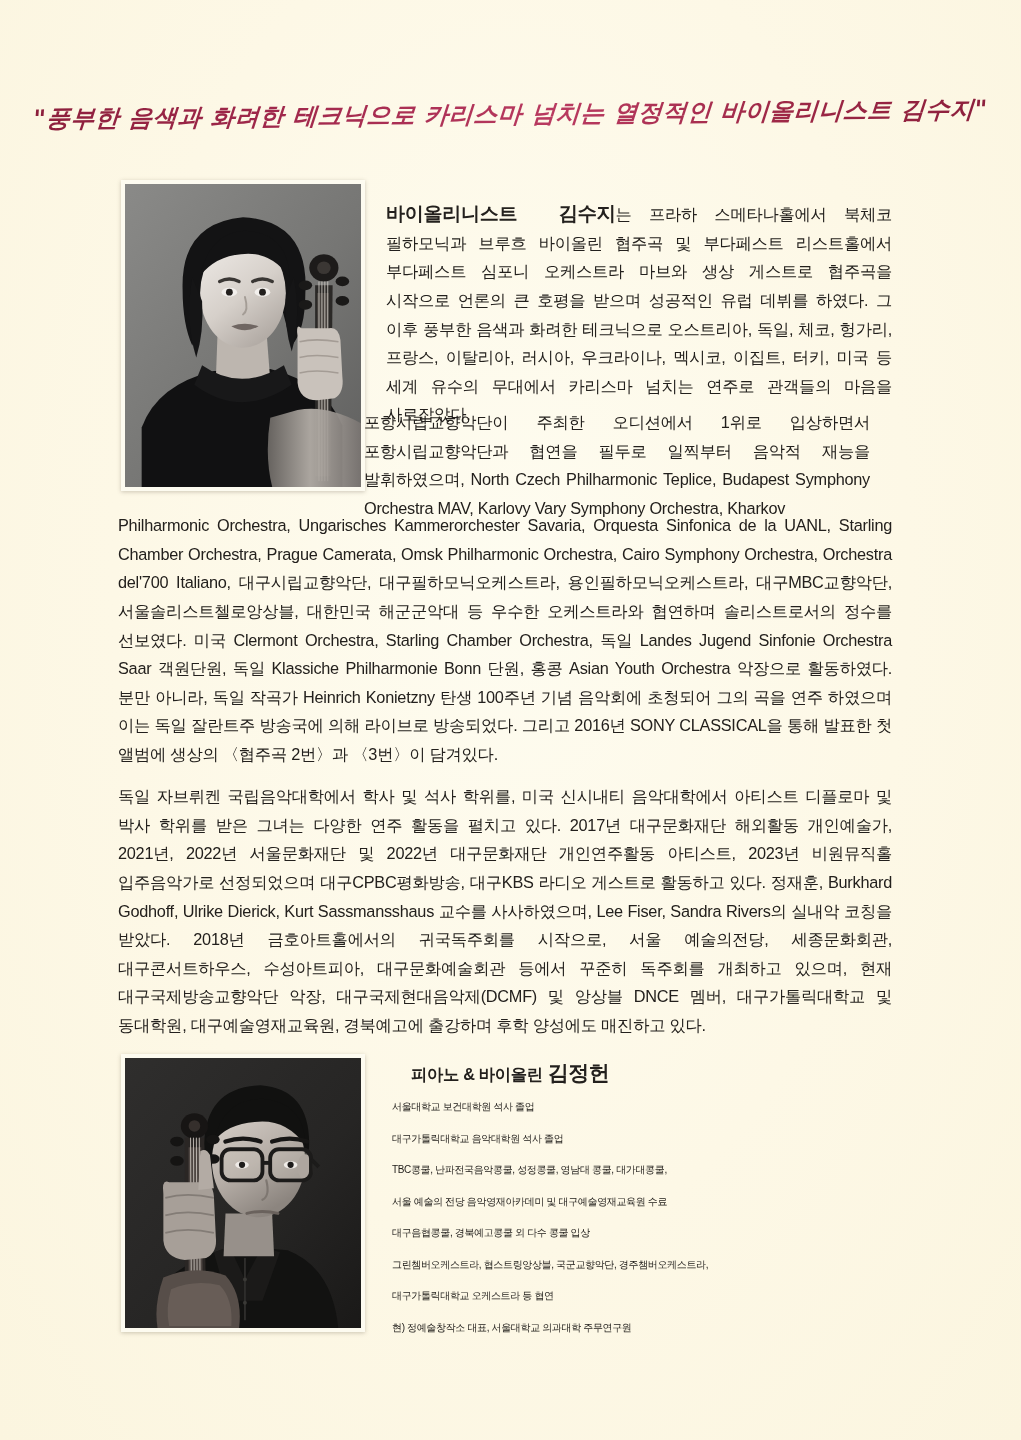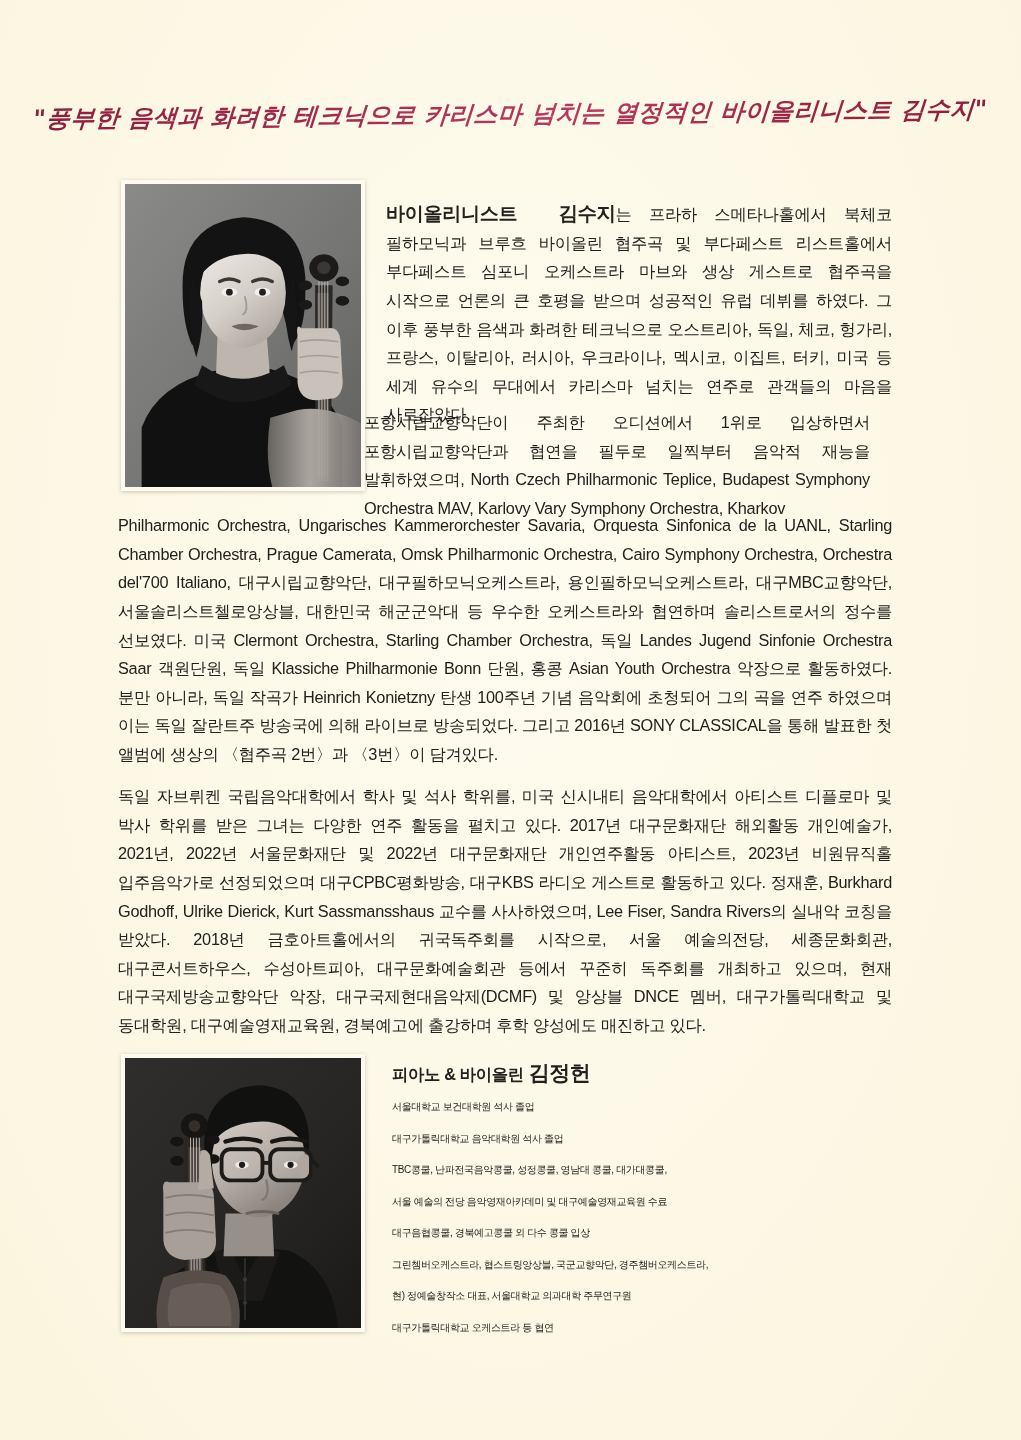--- a/index.html
+++ b/index.html
@@ -107,20 +107,21 @@
     top: 1058px;
     width: 500px;
   }
   #profile2 .p2-title {
     font-size: 16.3px;
     line-height: 30px;
     color: #23201d;
     letter-spacing: -0.3px;
     margin-bottom: 2px;
     white-space: nowrap;
+    margin-left: 19px;
   }
   #profile2 .p2-title .p2-role { font-weight: 600; }
   #profile2 .p2-title .p2-name {
     font-weight: 700;
     font-size: 21px;
     letter-spacing: -0.5px;
     margin-left: 5px;
   }
   #profile2 .cred-list {
     list-style: none;
@@ -313,18 +314,18 @@
     <div class="p2-title">
       <span class="p2-role">피아노 &amp; 바이올린</span><span class="p2-name">김정헌</span>
     </div>
     <ul class="cred-list">
       <li>서울대학교 보건대학원 석사 졸업</li>
       <li>대구가톨릭대학교 음악대학원 석사 졸업</li>
       <li>TBC콩쿨, 난파전국음악콩쿨, 성정콩쿨, 영남대 콩쿨, 대가대콩쿨,</li>
       <li>서울 예술의 전당 음악영재아카데미 및 대구예술영재교육원 수료</li>
       <li>대구음협콩쿨, 경북예고콩쿨 외 다수 콩쿨 입상</li>
       <li>그린쳄버오케스트라, 협스트링앙상블, 국군교향악단, 경주챔버오케스트라,</li>
+      <li>대구가톨릭대학교 오케스트라 등 협연</li>
       <li>현) 정예술창작소 대표, 서울대학교 의과대학 주무연구원</li>
-      <li>대구가톨릭대학교 오케스트라 등 협연</li>
     </ul>
   </div>
 
 </div>
 
 </body></html>

